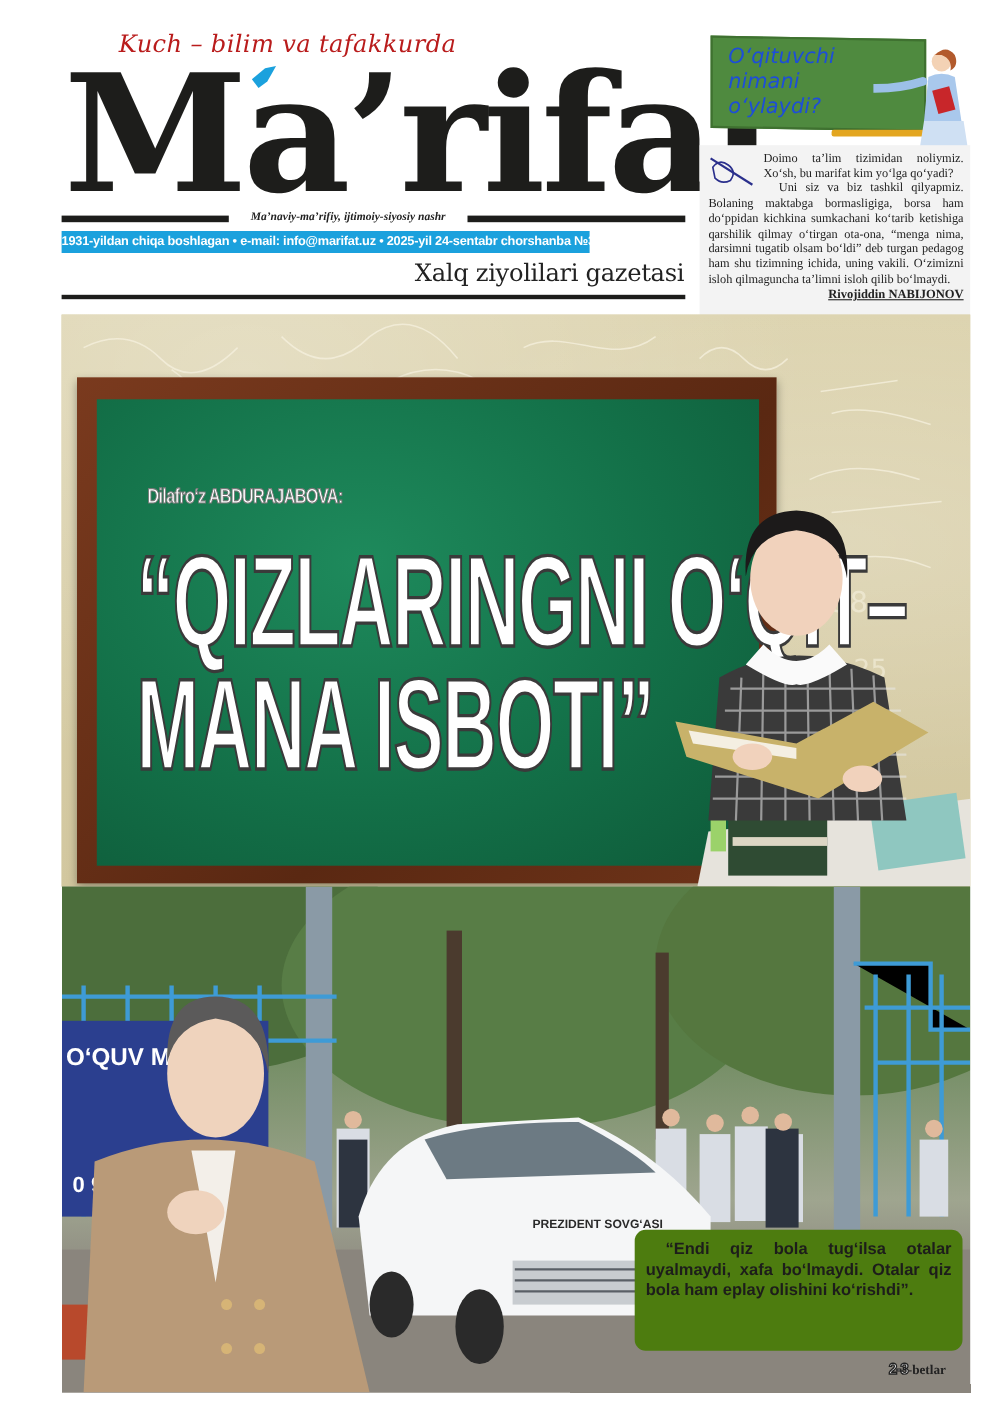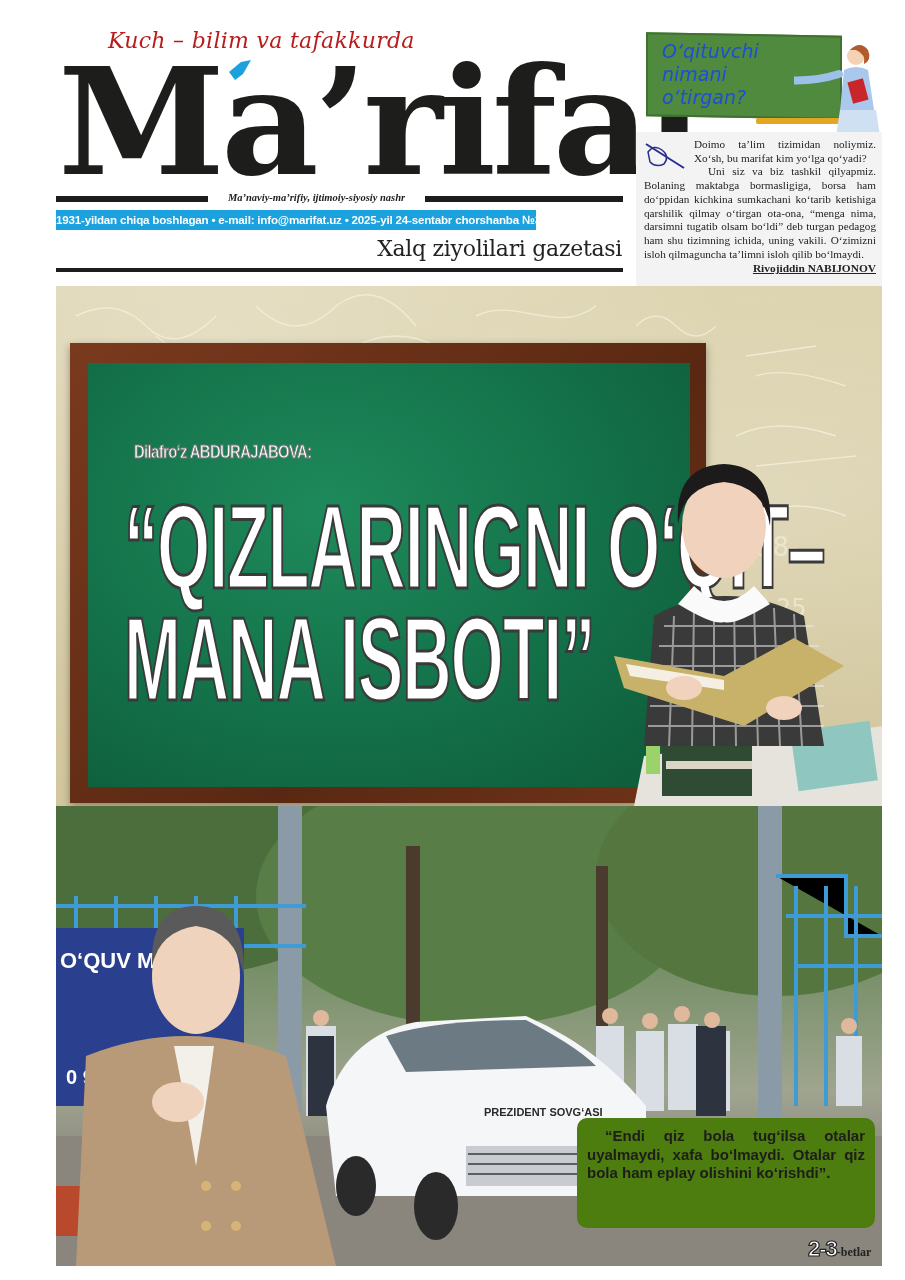--- a/index.html
+++ b/index.html
@@ -107,21 +107,21 @@
     position: absolute; left: 577px; top: 1118px; width: 298px; height: 110px;
     background: #4d7c0f; border-radius: 10px; padding: 9px 10px 0 10px;
     font-family: "Liberation Sans Narrow", "Liberation Sans", sans-serif; font-weight: bold; font-size: 15px; line-height: 18.5px;
     color: #1d1d1b; text-align: justify;
   }
   .quote-box p { text-indent: 18px; }
   .pages {
     position: absolute; left: 808px; top: 1236px; white-space: nowrap;
     font-family: "Liberation Sans Narrow", "Liberation Sans", sans-serif; color: #fff;
   }
-  .pages-num { font-weight: bold; font-size: 22px; -webkit-text-stroke: 1.2px #222; letter-spacing: -1px; }
+  .pages-num { font-weight: bold; font-size: 14px; -webkit-text-stroke: 1.2px #222; letter-spacing: -1px; }
   .pages-label { font-family: "Liberation Serif", serif; font-weight: bold; font-size: 12px; color: #222; }
 </style>
 </head>
 <body>
 
 <div class="tagline">Kuch – bilim va tafakkurda</div>
 <div class="logo">Ma’rifat</div>
 <svg class="logo-apostrophe" viewBox="0 0 26 26">
   <polygon points="2,14 14,4 24,2 16,16 8,22" fill="#1ba1dd"></polygon>
 </svg>
@@ -130,21 +130,21 @@
 <div class="rule-right"></div>
 <div class="infobar">1931-yildan chiqa boshlagan • e-mail: info@marifat.uz • 2025-yil 24-sentabr chorshanba №38(9571)</div>
 <div class="paper-sub">Xalq ziyolilari gazetasi</div>
 <div class="rule-bottom"></div>
 
 <div class="teach-banner">
   <div class="teach-board"></div>
   <div class="teach-title">
     <div>O‘qituvchi</div>
     <div>nimani</div>
-    <div>o‘tirgan?</div>
+    <div>o‘ylaydi?</div>
   </div>
   <div class="teach-tray"></div>
   <svg class="teacher-figure" viewBox="0 0 90 96">
     <path d="M-10,40 Q20,42 45,34" stroke="#9cc0e8" stroke-width="8" fill="none" stroke-linecap="round"></path>
     <circle cx="62" cy="16" r="9" fill="#f3d2b5"></circle>
     <path d="M56,10 Q66,0 74,10 Q78,20 70,24 Q72,14 62,10 Z" fill="#b25a2c"></path>
     <path d="M50,30 Q62,24 74,30 L80,70 L46,70 Z" fill="#a9c8ec"></path>
     <rect x="56" y="40" width="16" height="22" fill="#c8262a" transform="rotate(-15 64 51)"></rect>
     <path d="M46,70 L82,70 L86,96 L42,96 Z" fill="#cfe0f3"></path>
   </svg>

